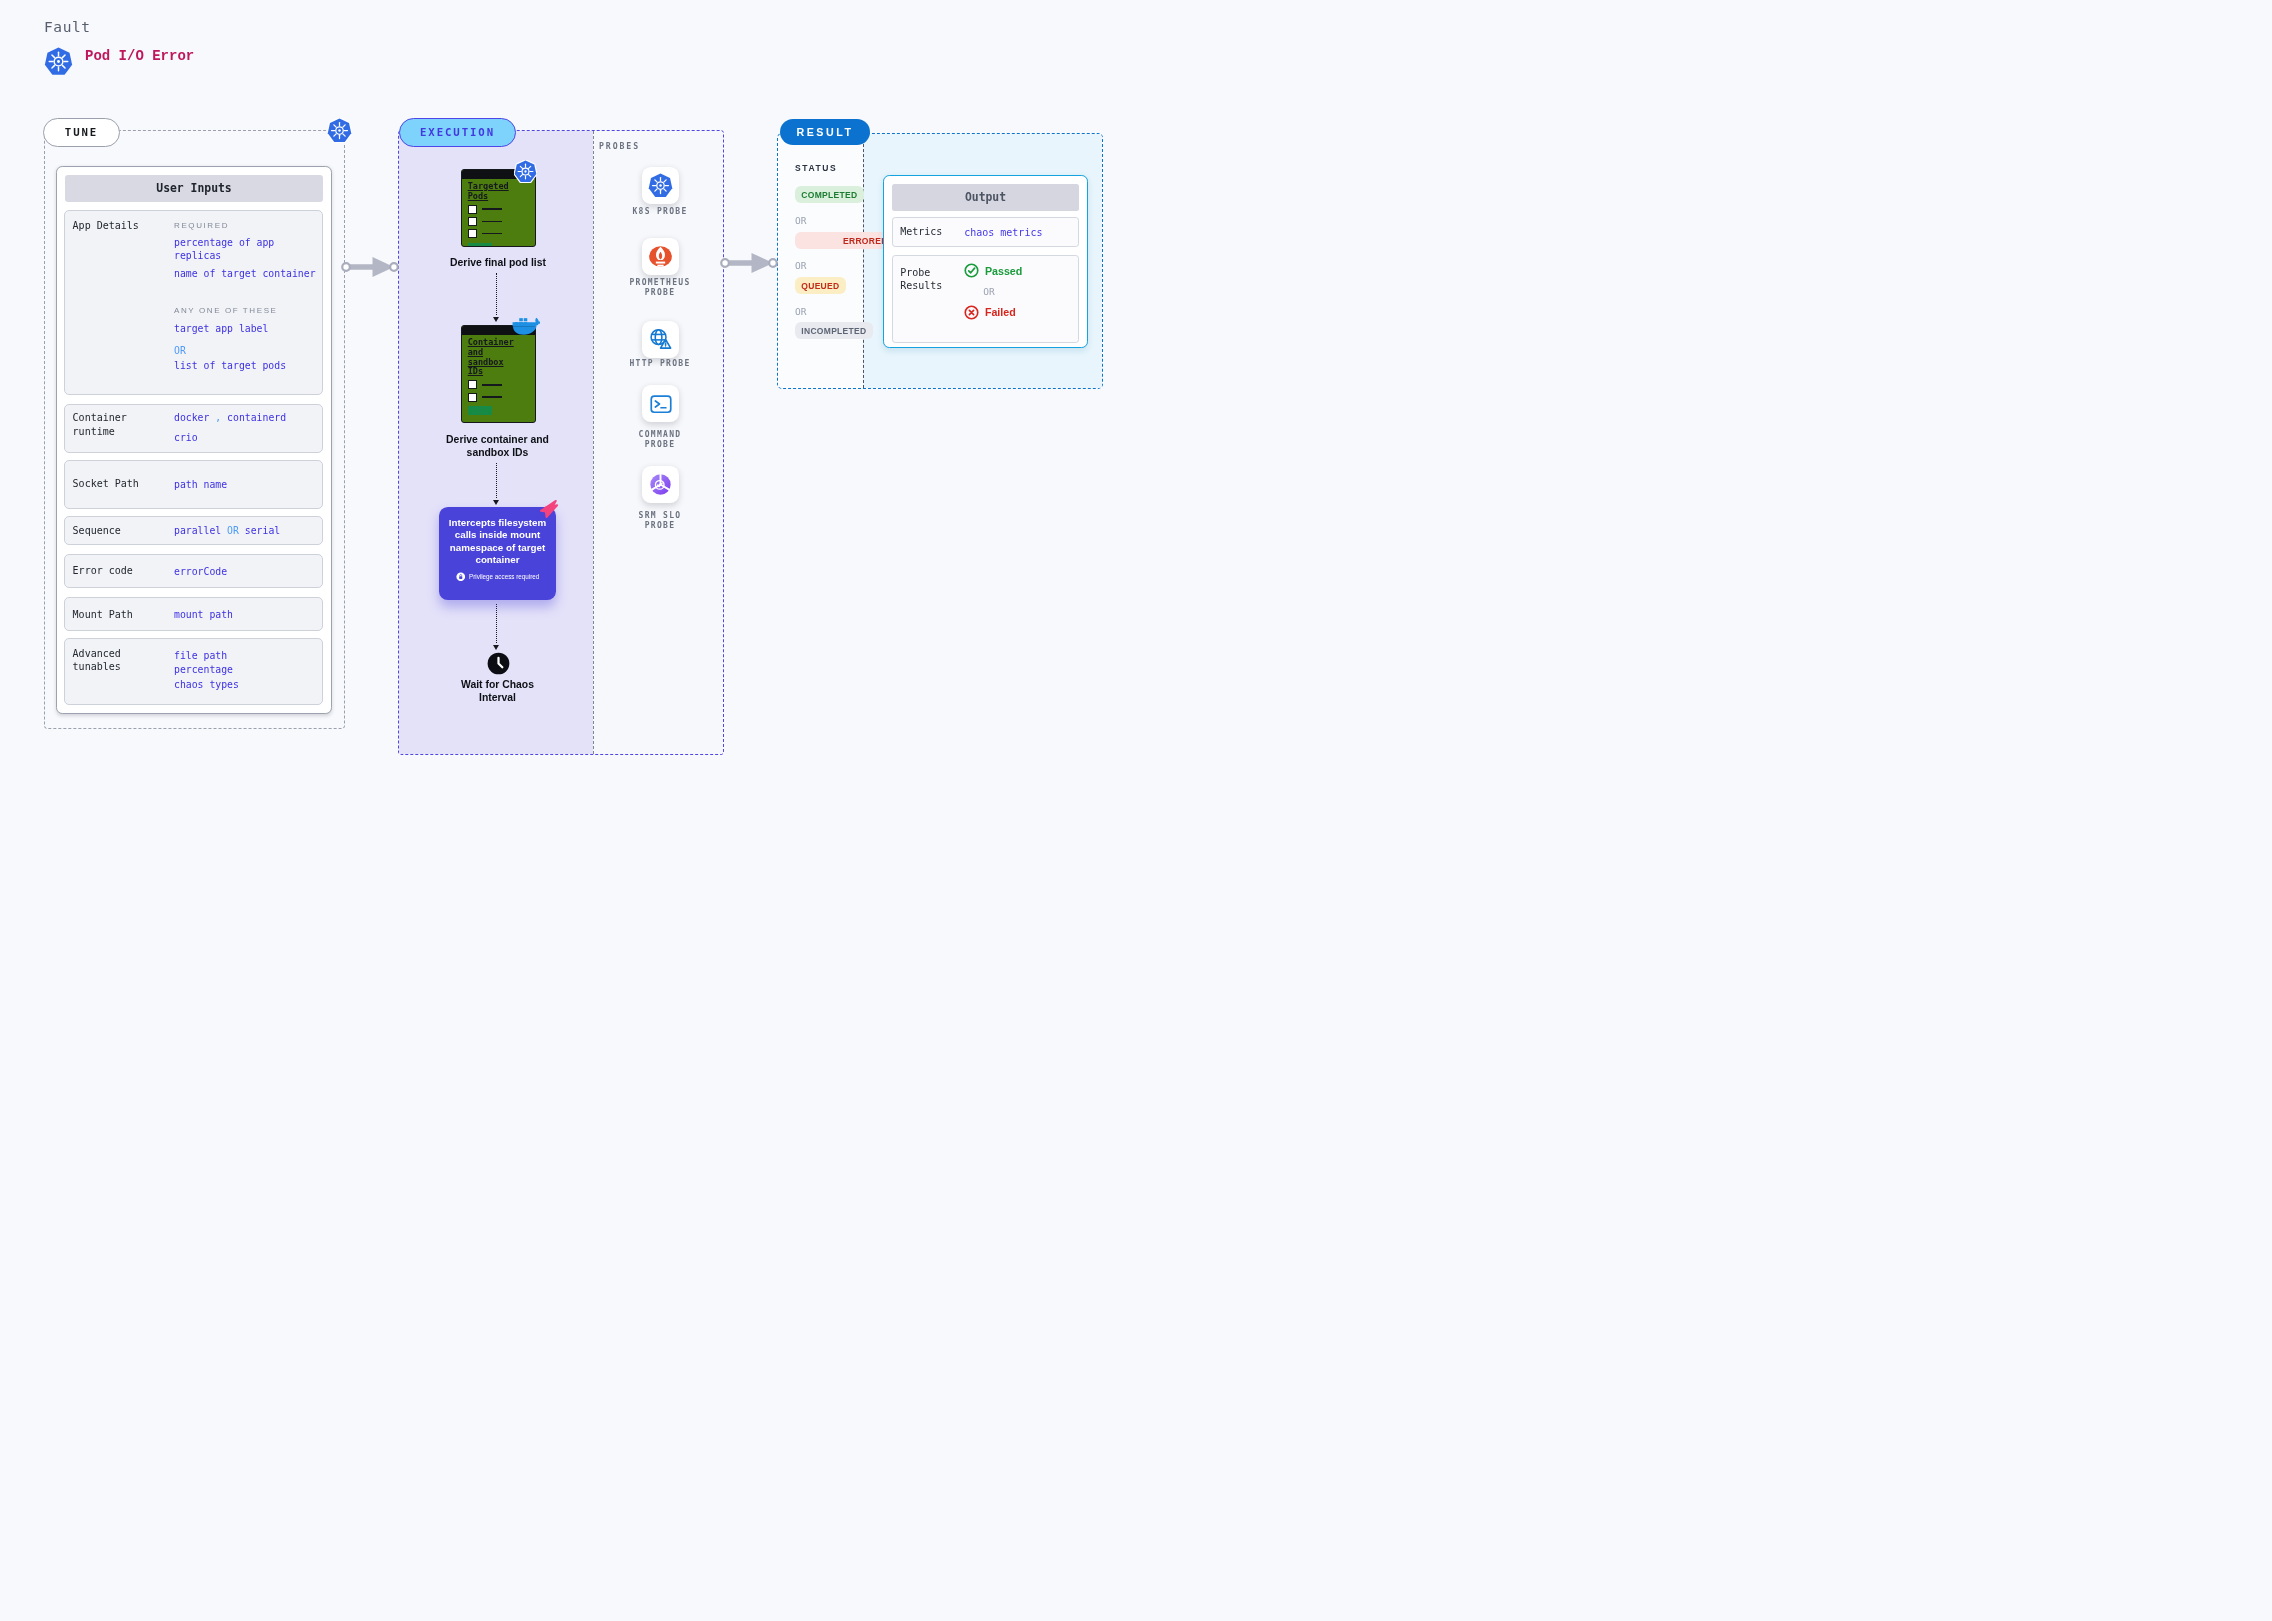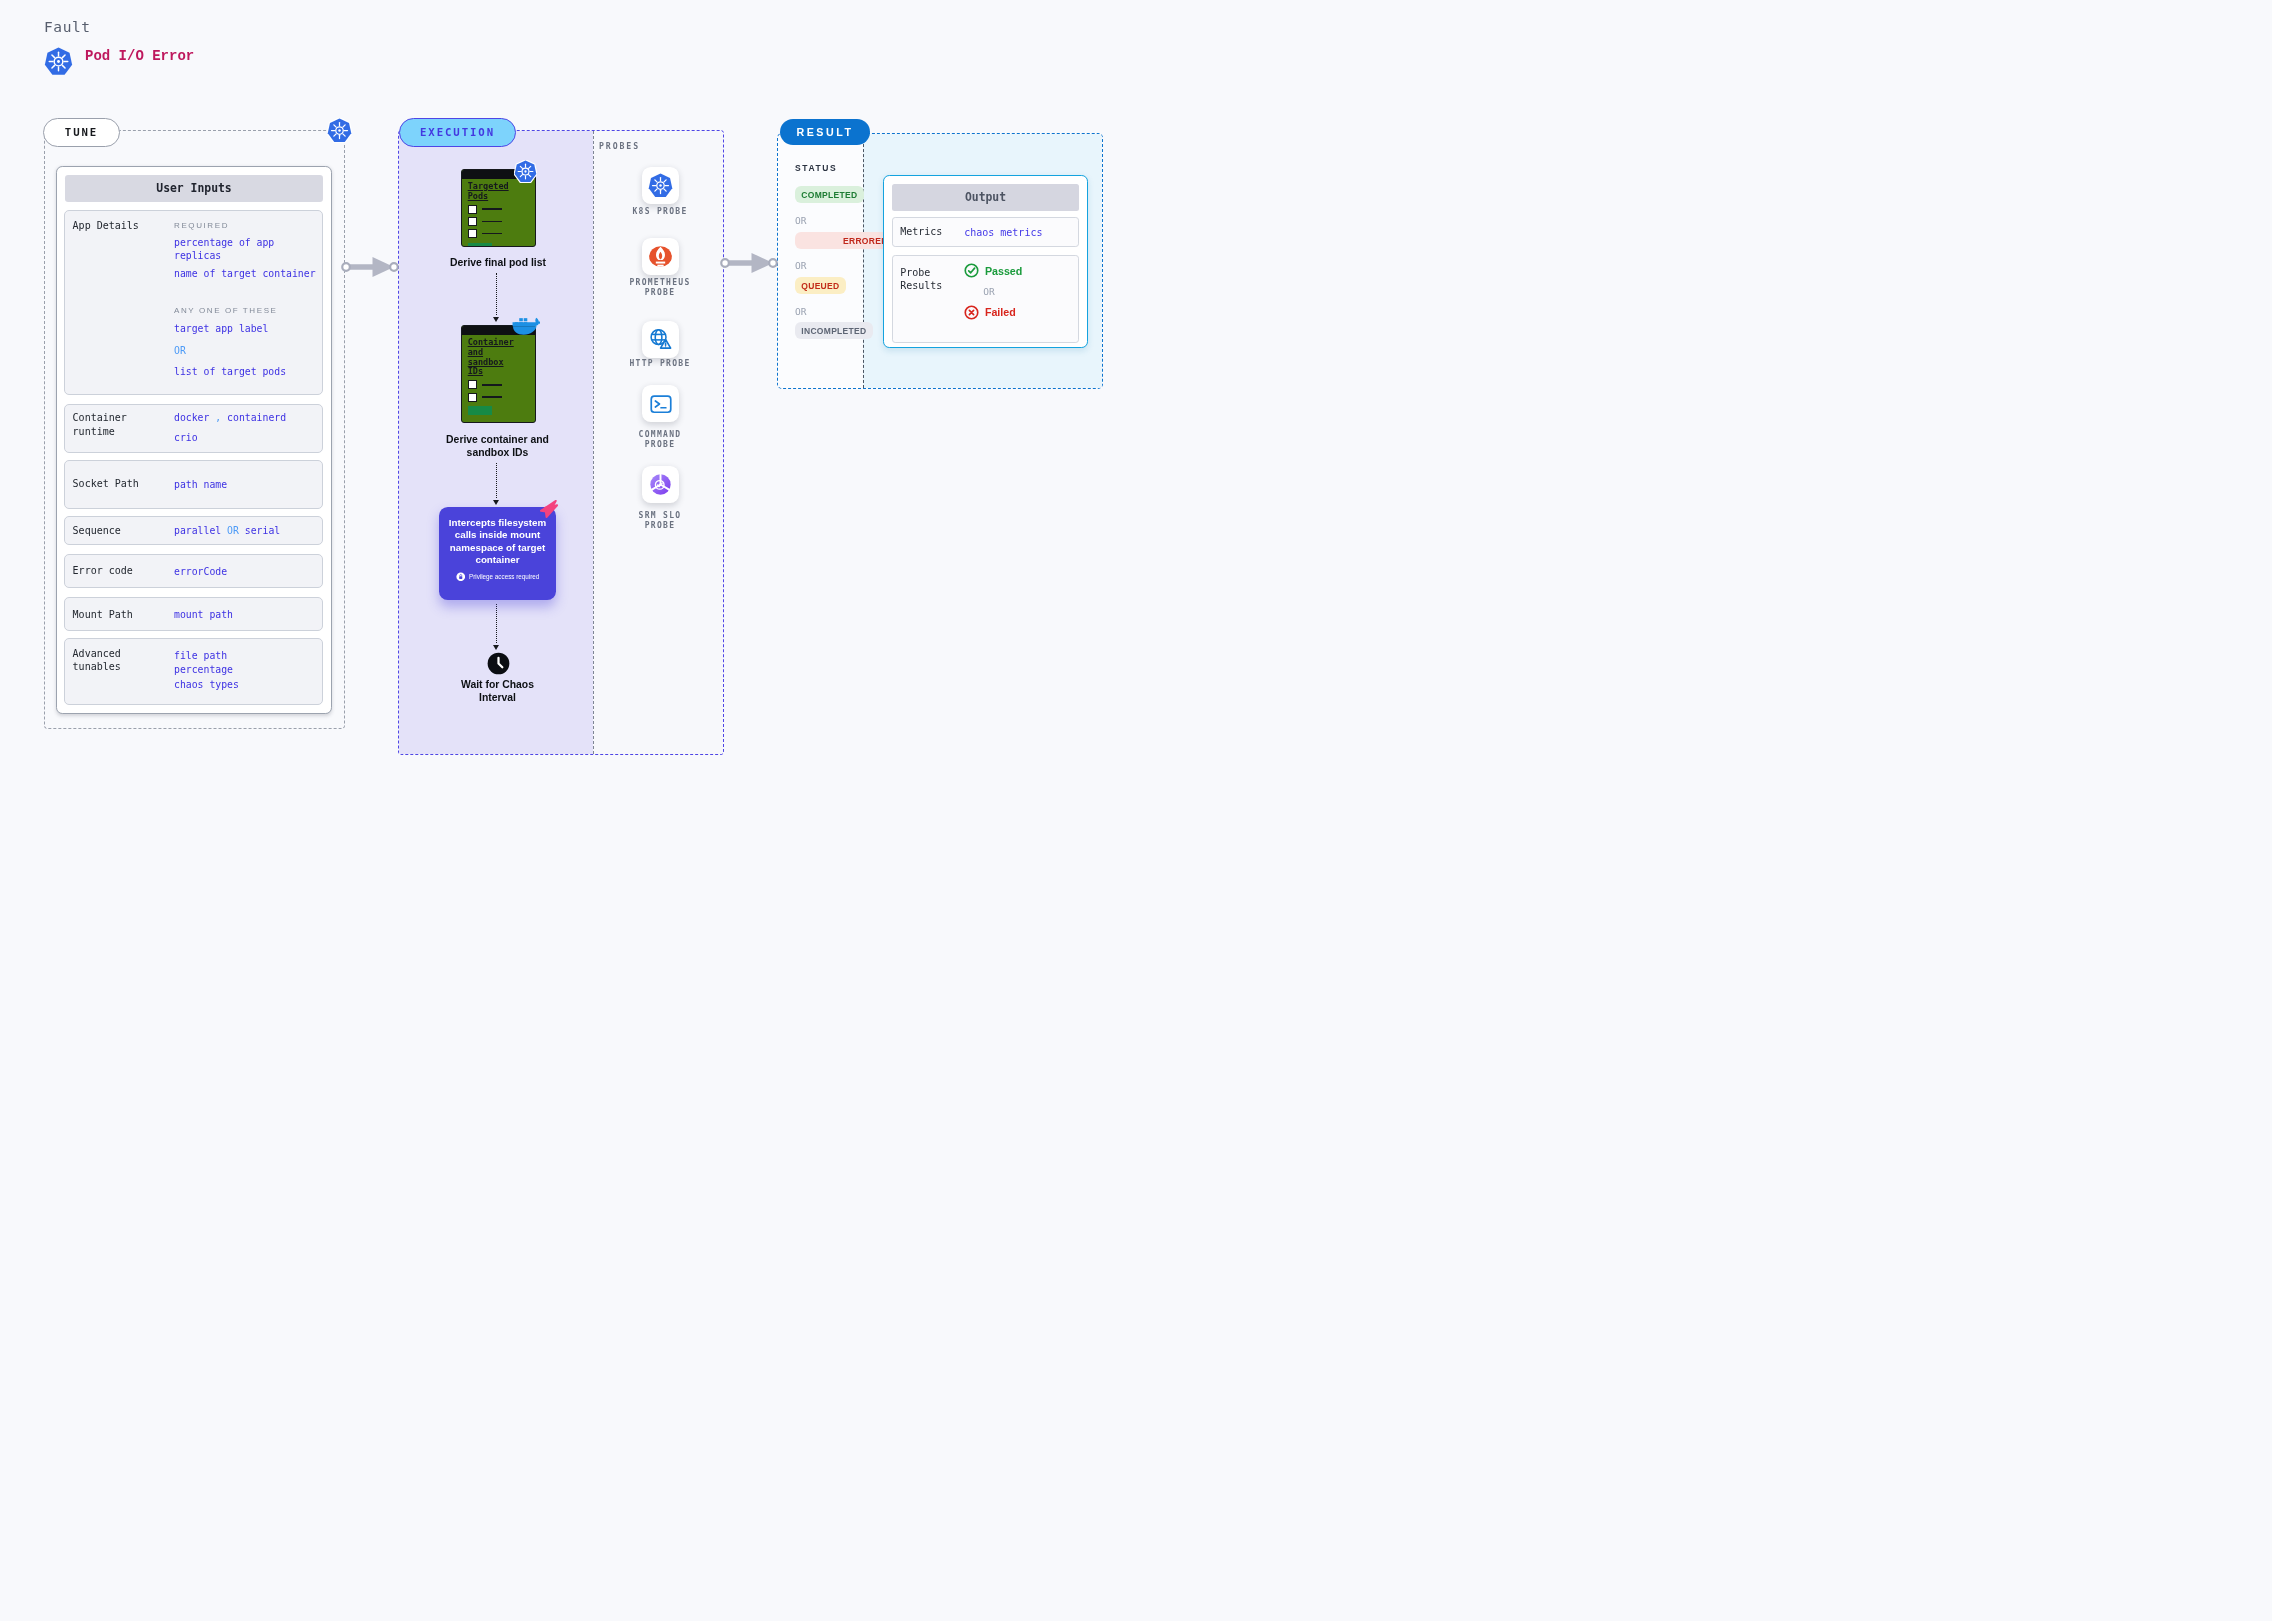--- a/index.html
+++ b/index.html
@@ -209,21 +209,21 @@
   </div>
 
   <div class="ui-row" style="top:210px;height:183px">
     <div class="rl" style="top:7.6px">App Details</div>
     <div class="hint" style="top:10px">REQUIRED</div>
     <div class="rv" style="top:25px">percentage of app replicas</div>
     <div class="rv" style="top:56px">name of target container</div>
     <div class="hint" style="top:95px">ANY ONE OF THESE</div>
     <div class="rv" style="top:111px">target app label</div>
     <div class="rv or-blue" style="top:133px">OR</div>
-    <div class="rv" style="top:154px">list of target pods</div>
+    <div class="rv" style="top:148px">list of target pods</div>
   </div>
 
   <div class="ui-row" style="top:404px;height:47px">
     <div class="rl" style="top:6.3px">Container runtime</div>
     <div class="rv" style="top:5.7px">
       <span>docker</span>
       <span class="or-blue">,</span>
       <span>containerd</span>
     </div>
     <div class="rv" style="top:26px">crio</div>

